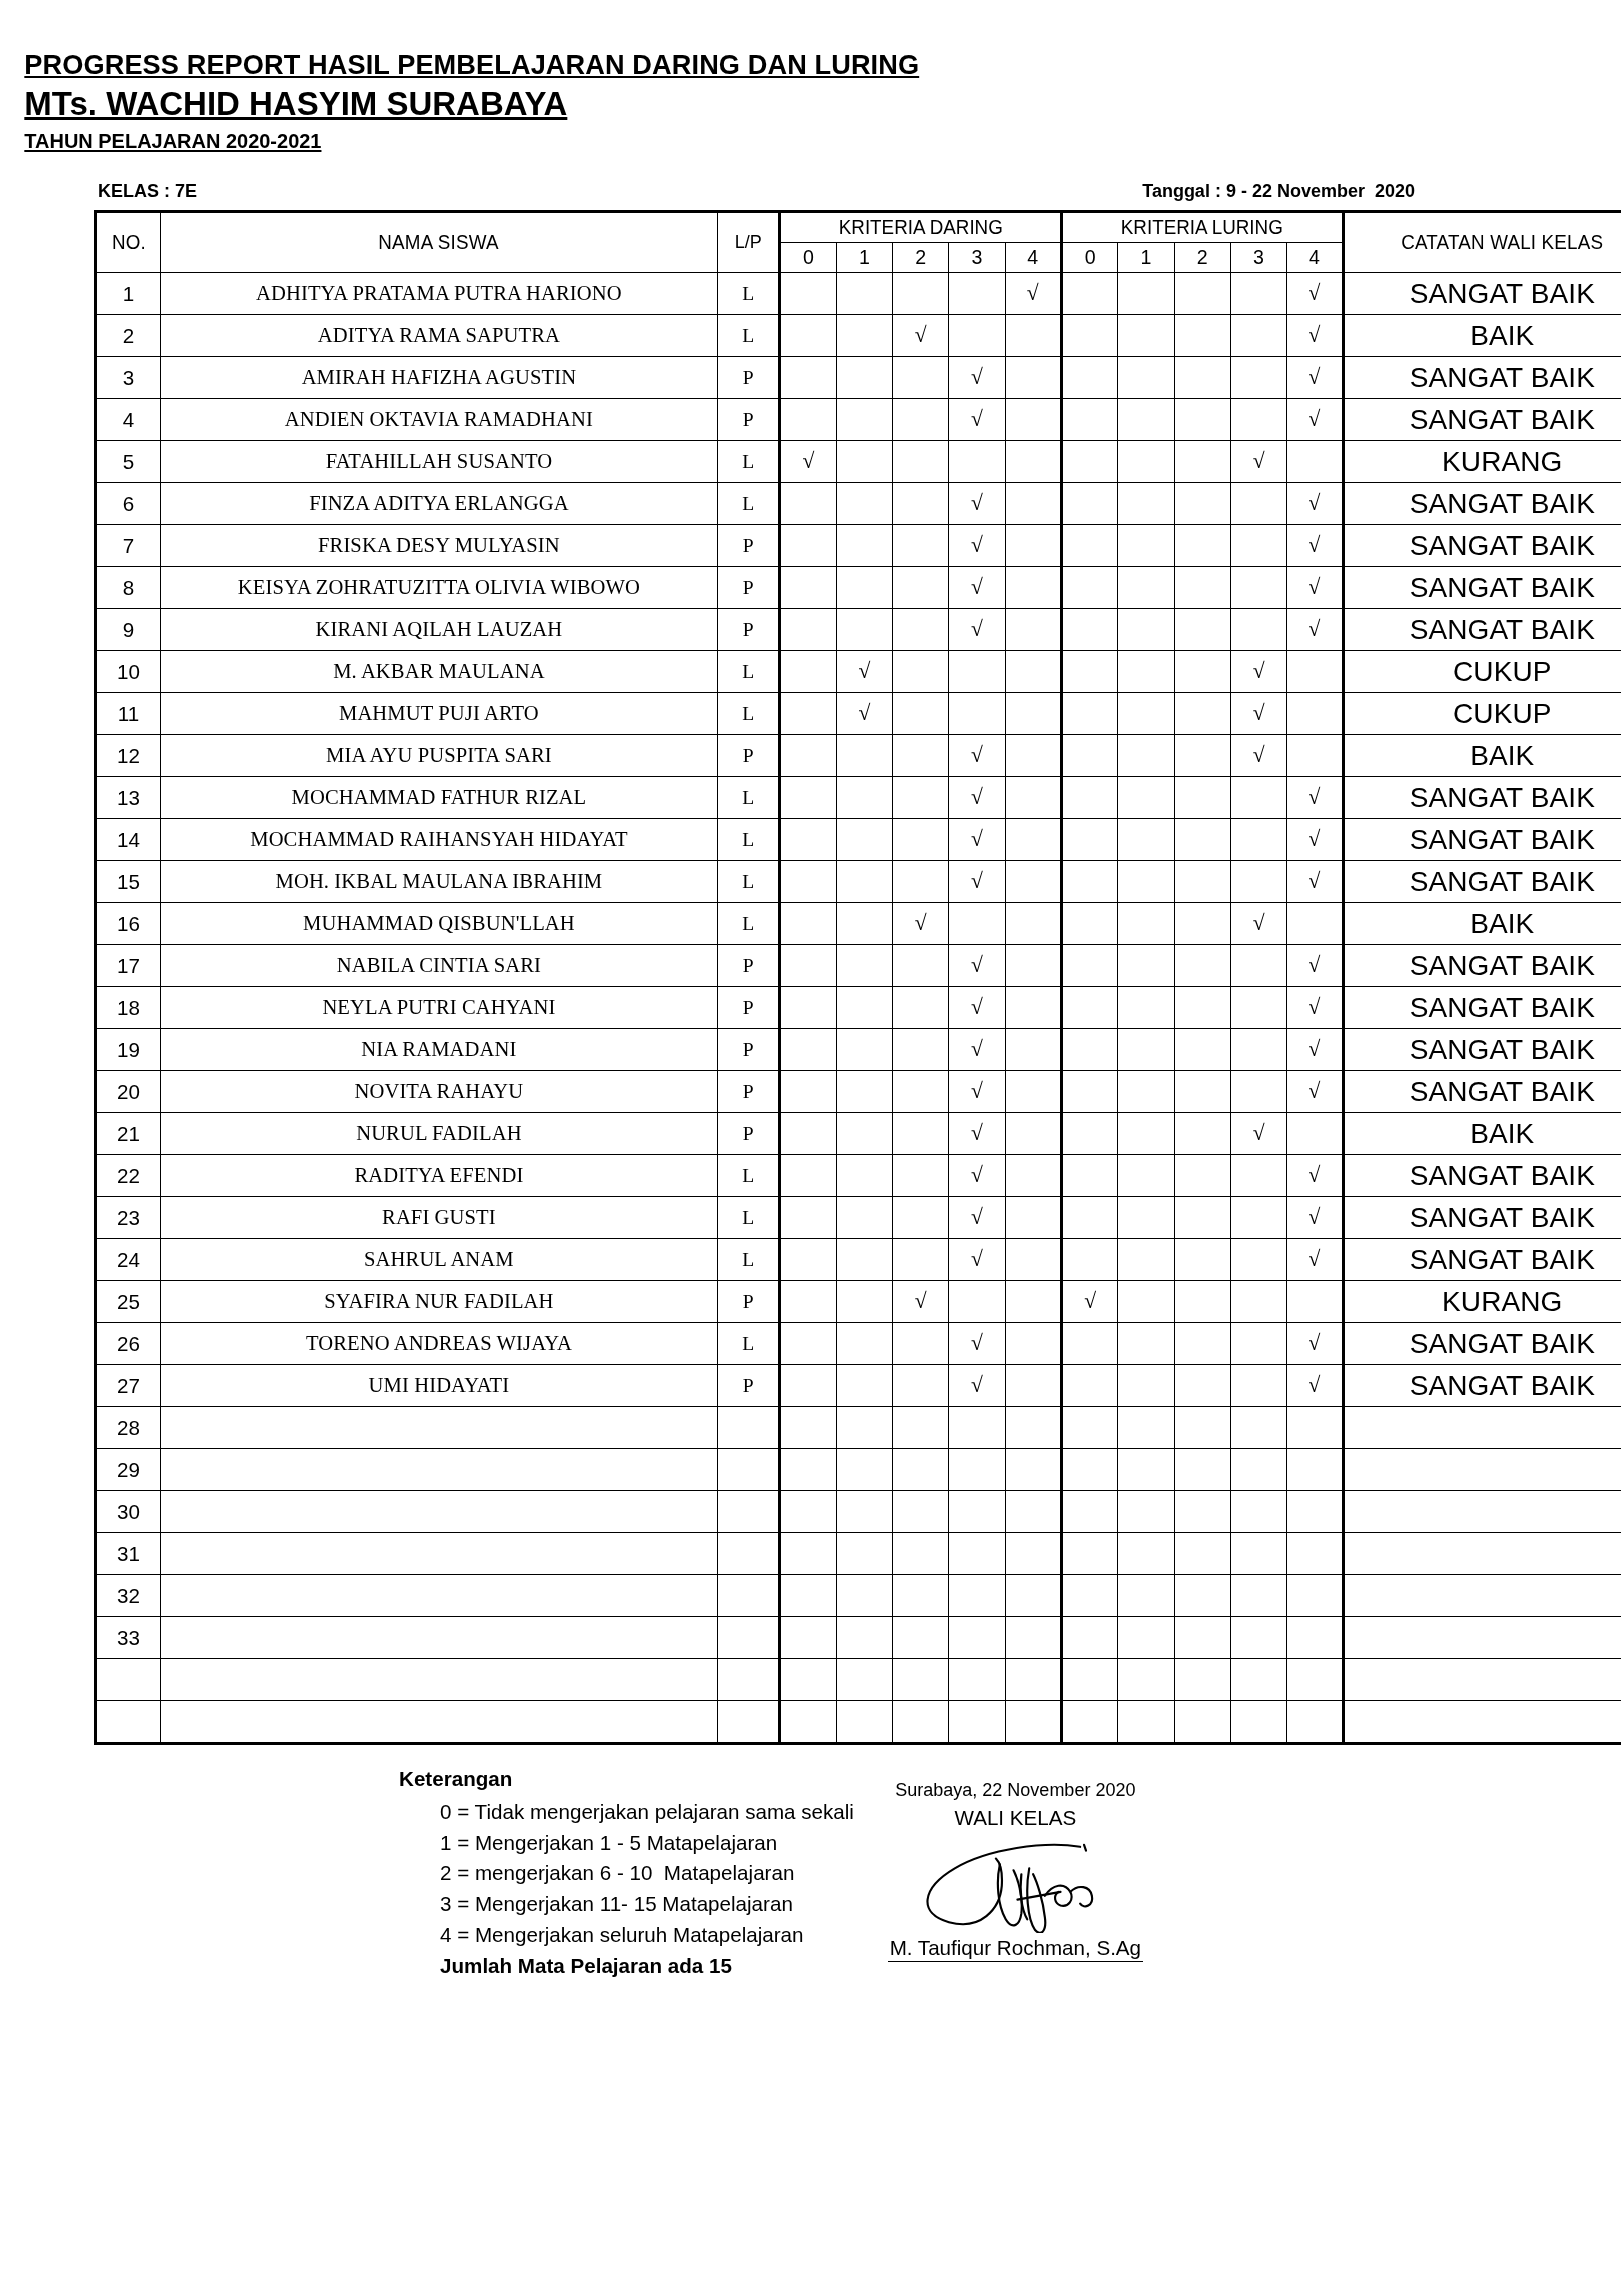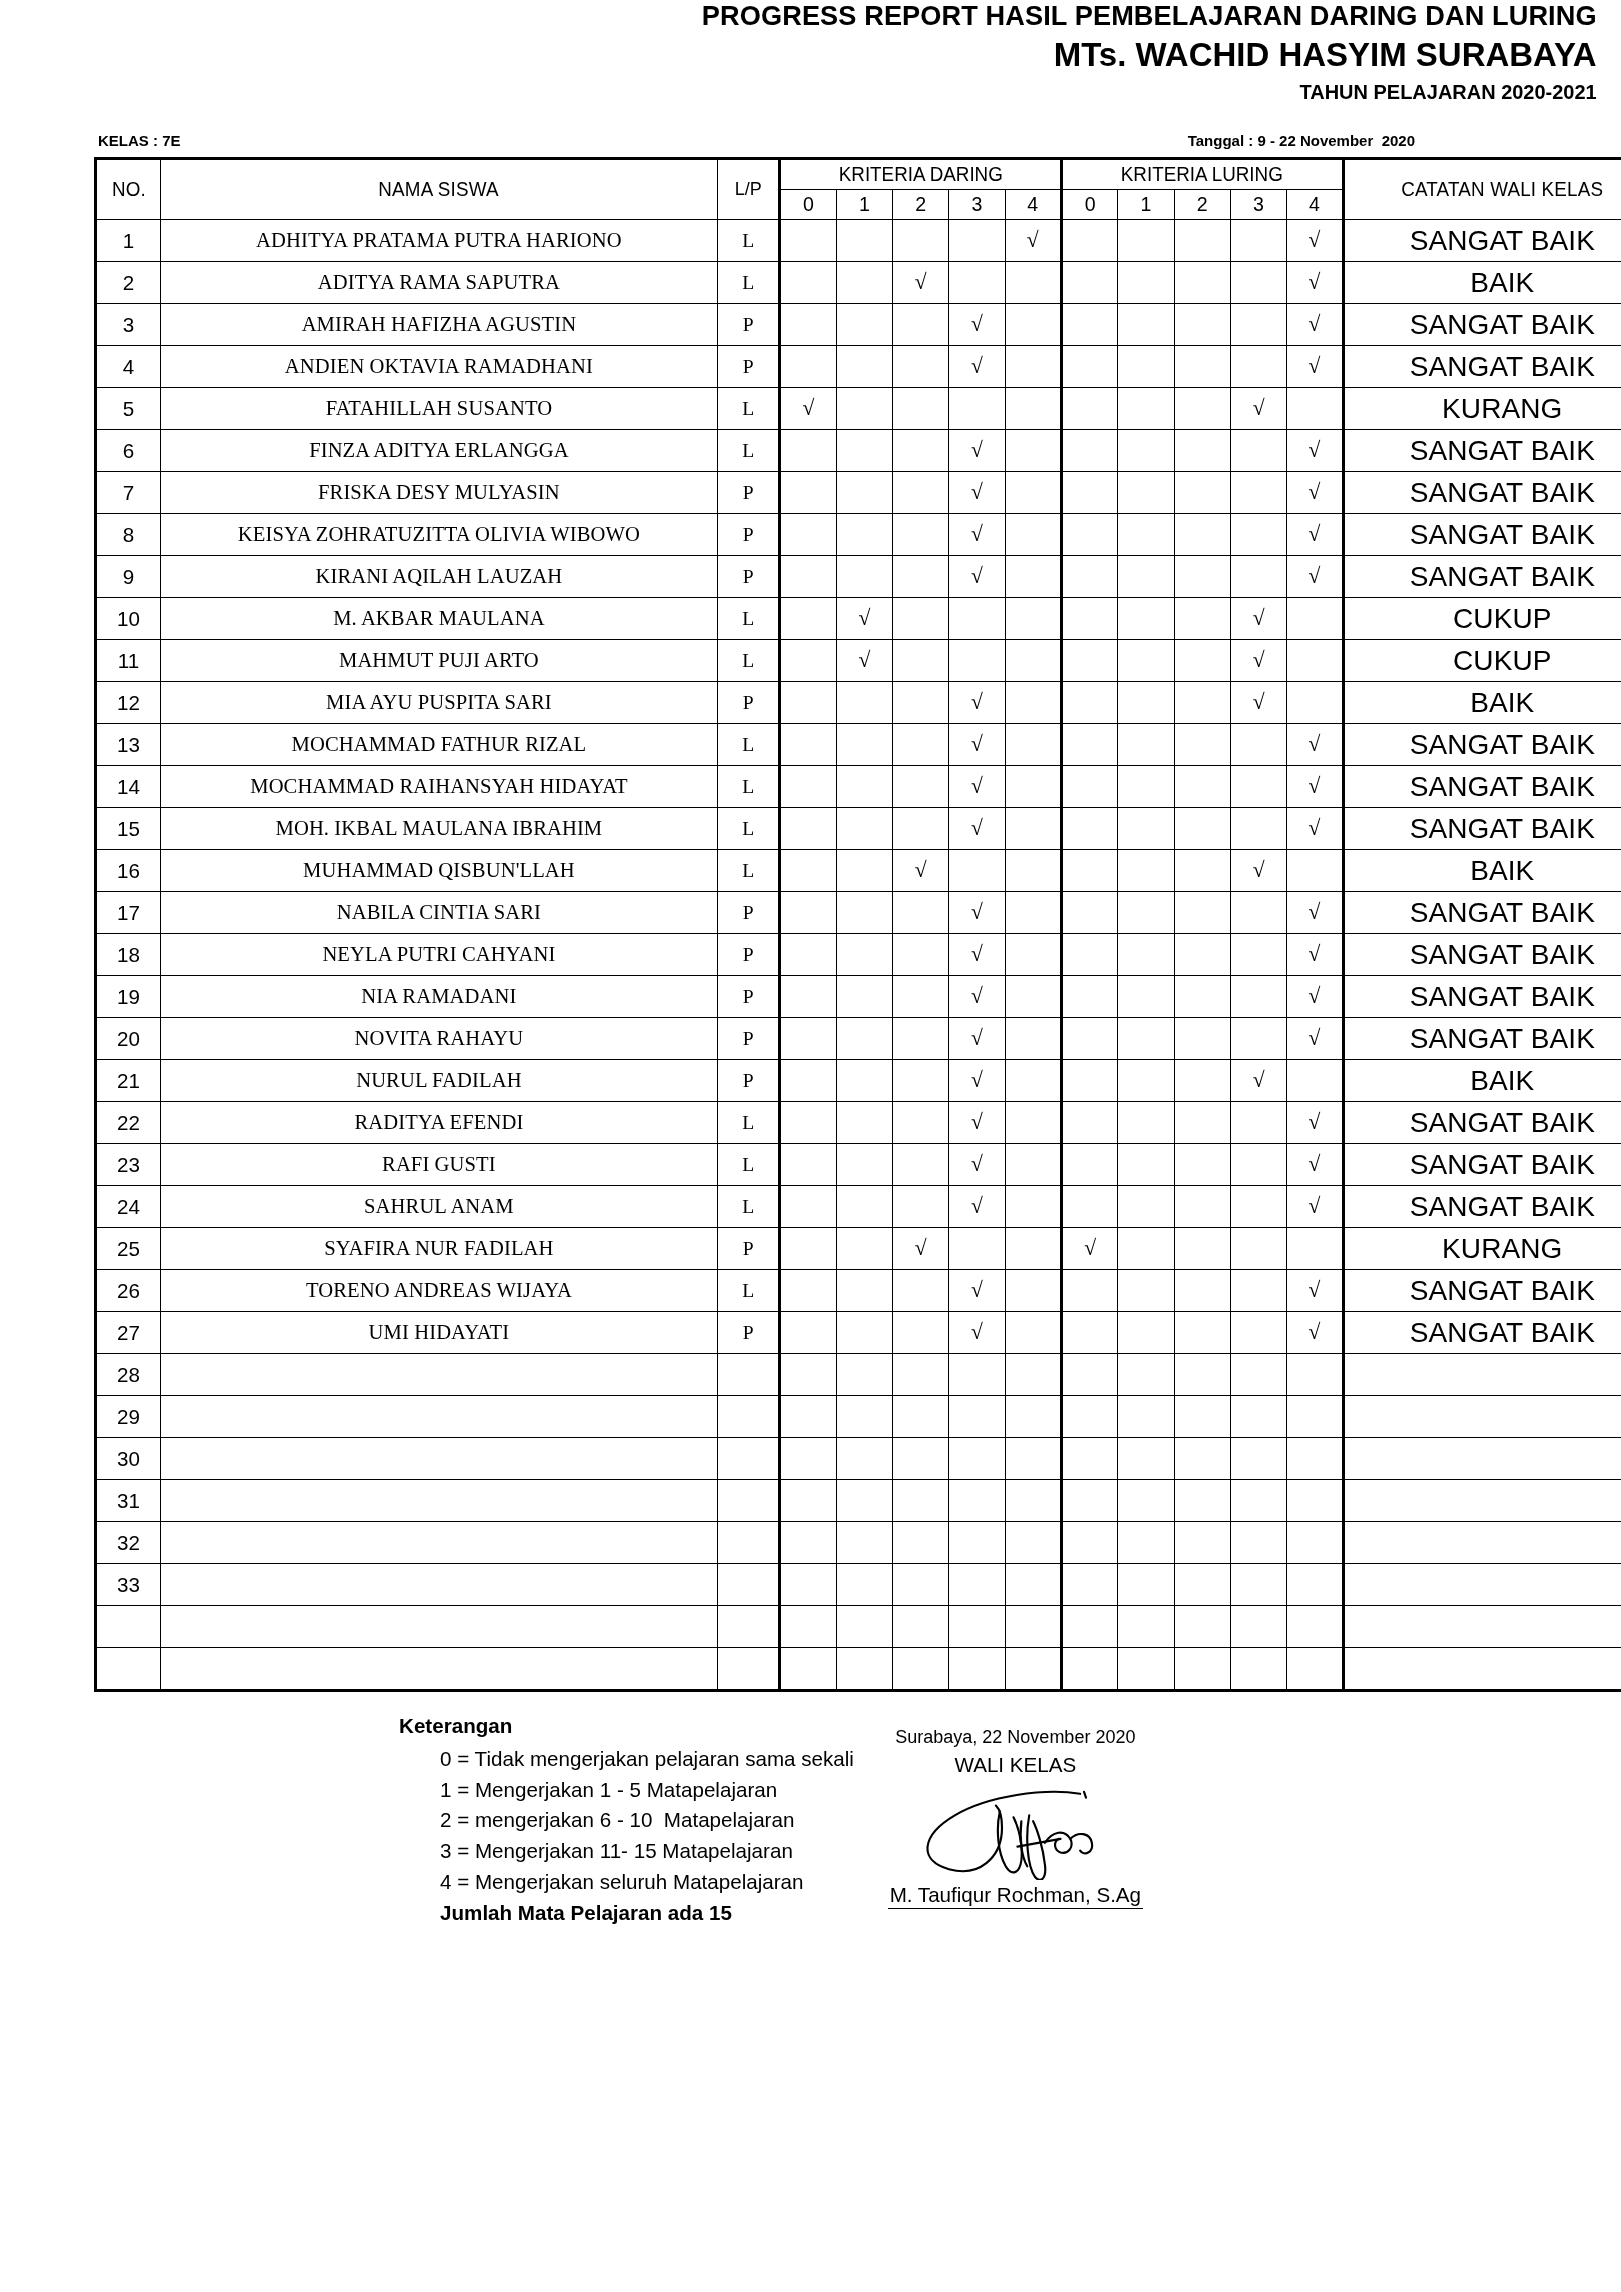--- a/index.html
+++ b/index.html
@@ -18,21 +18,23 @@
   .page {
     width: 1621px;
     height: 2293px;
     box-sizing: border-box;
     padding: 0;
     position: relative;
   }
 
   
   .title-block {
-    text-align: right;
+    text-align: left;
+    padding-top: 49px;
+    text-decoration: underline;
   }
   .title-1 {
     font-size: 28px;
     font-weight: bold;
     letter-spacing: 0.1px;
     line-height: 1.12;
     transform: scaleX(0.97);
   }
   .title-2 {
     font-size: 34px;
@@ -48,21 +50,21 @@
     margin-top: 5.9px;
     transform: scaleX(0.97);
   }
 
   
   .meta-row {
     display: flex;
     justify-content: space-between;
     align-items: flex-end;
     margin: 27.4px 90px 7.8px 98px;
-    font-size: 15px;
+    font-size: 18px;
     font-weight: bold;
   }
   .meta-kelas { white-space: pre; }
   .meta-tanggal { white-space: pre; padding-right: 116px; }
 
   
   .tbl-wrap {
     margin: 0 90px 0 94px;
   }
   table.grid {

